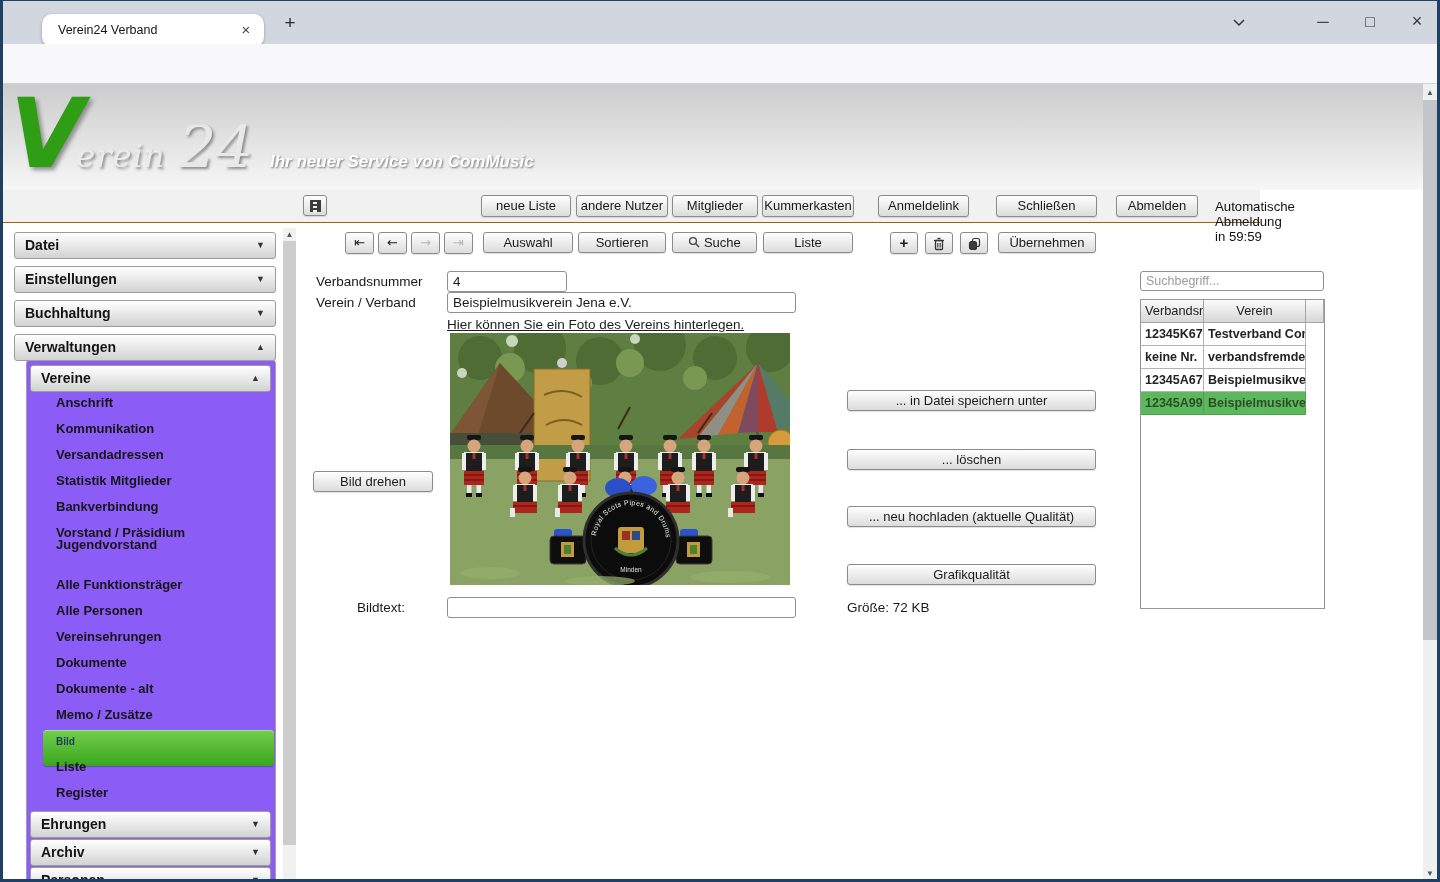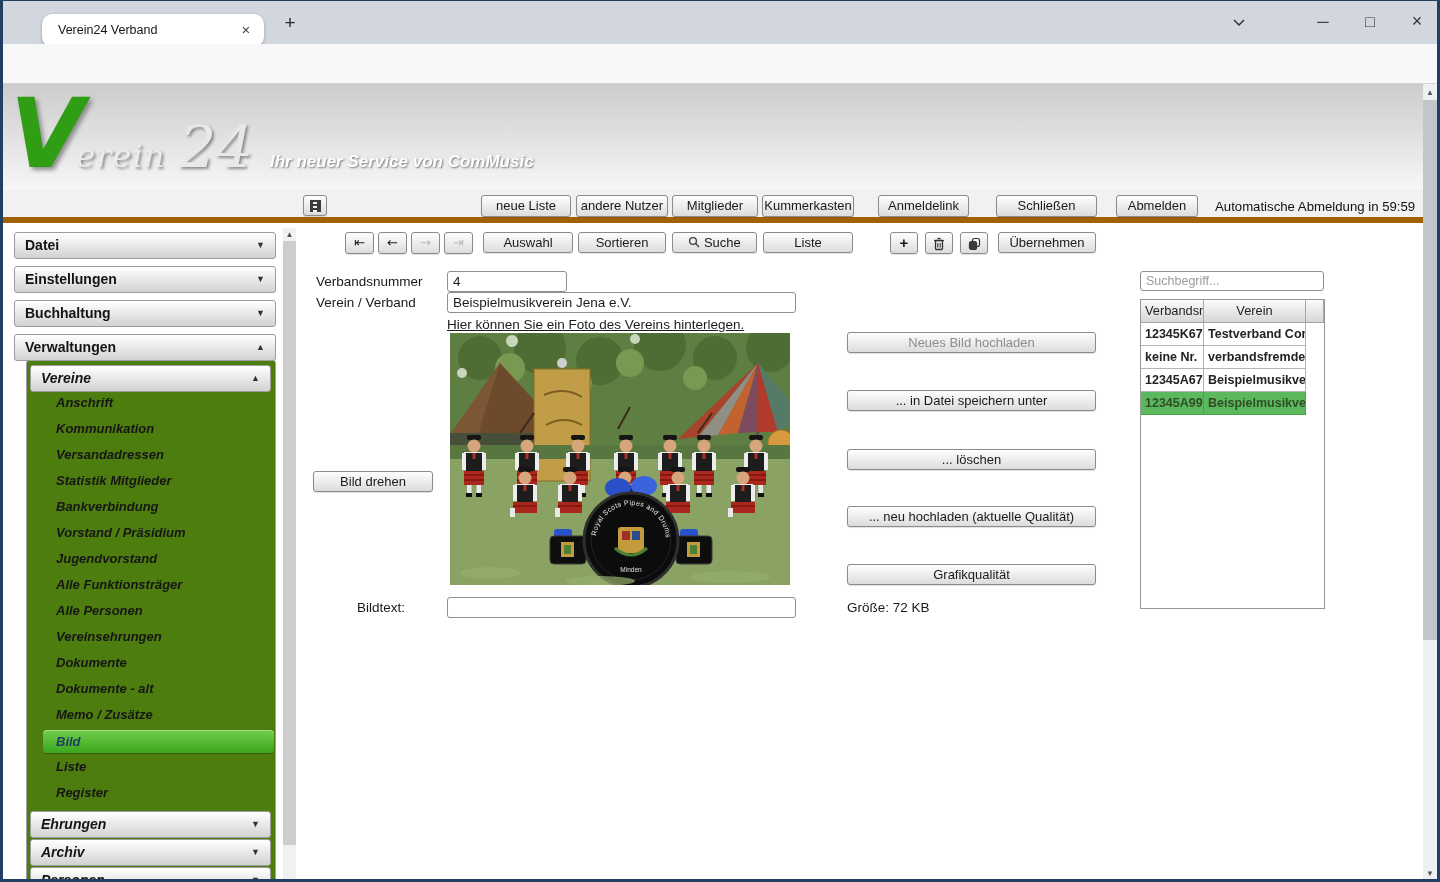--- a/index.html
+++ b/index.html
@@ -38,21 +38,21 @@
     background:linear-gradient(#cccccc,#e3e3e3 55%,#f7f7f7); }
   #logo { left:10px; top:0; height:104px; display:flex; align-items:baseline; }
   .logo-v { font-family:"DejaVu Sans",sans-serif; font-weight:bold; font-style:italic; font-size:96px;
     line-height:100px; color:#2f9e14; text-shadow:3px 3px 4px #8f8f8f; }
   .logo-script { font-family:"DejaVu Serif",serif; font-style:italic; font-size:32px; color:#ececec;
     text-shadow:2px 2px 3px #8a8a8a; margin-left:-8px; letter-spacing:1px; }
   .logo-num { font-family:"DejaVu Serif",serif; font-style:italic; font-size:58px; color:#e8e8e8;
     text-shadow:2px 2px 3px #8a8a8a; margin-left:14px; }
   #slogan { left:270px; top:68px; font-size:17px; font-weight:bold; font-style:italic; color:#fff;
     text-shadow:1px 1px 2px rgba(110,110,110,.9); }
-  #toolbar1 { left:0; top:106px; width:1440px; height:33px; background:#f1f1f1; border-bottom:6px solid #a16207; }
+  #toolbar1 { left:0; top:106px; width:1260px; height:33px; background:#f1f1f1; border-bottom:1px solid #a16207; }
 
   .btn { background:linear-gradient(#fefefe,#dcdcdc); border:1px solid #8b8b8b; border-radius:3px;
     font-size:13px; color:#1a1a1a; text-align:center; box-shadow:0 1px 1px rgba(0,0,0,.12); }
   .t1btn { position:absolute; top:5px; height:22px; line-height:20px; }
   #autologout { position:absolute; left:1215px; top:9px; font-size:13.2px; color:#111; }
   .menu-tgl { position:absolute; left:303px; top:5px; width:24px; height:21px; }
   .menu-tgl .mi { position:absolute; left:6px; top:4px; width:11px; height:12px; background:#3c3c3c;
     border-left:3px solid #3c3c3c;
     background-image:repeating-linear-gradient(#3c3c3c 0 2px,#f0f0f0 2px 4px); background-size:4px 100%;
     background-repeat:no-repeat; }
@@ -85,26 +85,26 @@
   .td { height:23px; line-height:22px; border-right:1px solid #b3b3b3; border-bottom:1px solid #b3b3b3;
     padding:0 4px; font-size:12.5px; font-weight:600; color:#222; white-space:nowrap; overflow:hidden;
     background:#fff; }
   .sel .td { background:#5cb85c; border-color:#4aa34a; color:#2f4d27; }
 
   
   .hdr { height:27px; line-height:25px; background:linear-gradient(#ffffff,#d2d2d2);
     border:1px solid #9c9c9c; border-radius:3px; font-weight:bold; font-size:14px; color:#141414;
     padding:0 10px; }
   .hdr .chev { float:right; font-size:9px; color:#333; line-height:25px; }
-  #vpanel { left:26px; top:276px; width:250px; height:522px; background:#4d7c0f;
-    border:1px solid #a0a0a0; border-radius:3px; overflow:hidden;font-style:italic; }
+  #vpanel { left:26px; top:276px; width:250px; height:522px; background:#8b5cf6;
+    border:1px solid #a0a0a0; border-radius:3px; overflow:hidden; }
   .sub { position:absolute; left:29px; font-weight:bold; font-size:13px; color:#161616; height:22px; }
-  .sub-sel { position:absolute; left:16px; top:369px; width:231px; height:23px; line-height:23px;
+  .sub-sel { position:absolute; left:16px; top:369px; width:231px; height:36px; line-height:23px;
     padding-left:13px; border-radius:4px; background:linear-gradient(#72ce4d,#3aa61d);
-    color:#1c3e5c; font-weight:bold; font-size:13px; box-shadow:inset 0 1px 0 rgba(255,255,255,.35),0 1px 1px rgba(0,0,0,.25); }
+    color:#1c3e5c; font-weight:bold; font-size:10px; box-shadow:inset 0 1px 0 rgba(255,255,255,.35),0 1px 1px rgba(0,0,0,.25); }
 
   
   #sbscroll { left:283px; top:144px; width:13px; height:654px; background:#f1f1f1; }
   #sbscroll .thumb { position:absolute; left:0; top:13px; width:13px; height:604px; background:#cdcdcd; }
   #pgscroll { left:1423px; top:0; width:14px; height:798px; background:#eff0f1; }
   #pgscroll .thumb { position:absolute; left:0; top:16px; width:14px; height:540px; background:#c2c5c9; }
   .sarrow { position:absolute; left:0; width:100%; text-align:center; font-size:8px; color:#555; }
 </style>
 </head>
 <body>
@@ -353,21 +353,20 @@
         <ellipse cx="40" cy="240" rx="30" ry="6"></ellipse>
         <ellipse cx="280" cy="244" rx="40" ry="6"></ellipse>
         <ellipse cx="150" cy="248" rx="35" ry="5"></ellipse>
       </g>
   </svg>
 
   <div class="btn abs" style="left:313px;top:387px;width:120px;height:21px;line-height:19px">Bild drehen</div>
   <div class="flabel" style="left:357px;top:516px">Bildtext:</div>
   <input class="txtin" style="left: 447px; top: 513px; width: 349px;" value="">
 
-  <div class="btn rbtn dim" style="top:248px">Neues Bild hochladen</div>
   <div class="btn rbtn" style="top:306px">... in Datei speichern unter</div>
   <div class="btn rbtn" style="top:365px">... löschen</div>
   <div class="btn rbtn" style="top:422px">... neu hochladen (aktuelle Qualität)</div>
   <div class="btn rbtn" style="top:480px">Grafikqualität</div>
   <div class="flabel" style="left:847px;top:516px">Größe: 72 KB</div>
 
   <input id="srchin" class="txtin abs" placeholder="Suchbegriff..." style="">
   <div id="stable" class="abs">
     <div class="thead">
       <div class="th">Verbandsnr</div>
@@ -398,21 +397,21 @@
   <div class="hdr abs" style="left:14px;top:250px;width:262px"><span>Verwaltungen</span><span class="chev">▲</span></div>
 
   <div id="vpanel" class="abs">
     <div class="hdr" style="position:absolute;left:3px;top:4px;width:241px"><span>Vereine</span><span class="chev">▲</span></div>
     <div class="sub" style="top:34px">Anschrift</div>
     <div class="sub" style="top:60px">Kommunikation</div>
     <div class="sub" style="top:86px">Versandadressen</div>
     <div class="sub" style="top:112px">Statistik Mitglieder</div>
     <div class="sub" style="top:138px">Bankverbindung</div>
     <div class="sub" style="top:164px">Vorstand / Präsidium</div>
-    <div class="sub" style="top:190px">Jugendvorstand</div>
+    <div class="sub" style="top:176px">Jugendvorstand</div>
     <div class="sub" style="top:216px">Alle Funktionsträger</div>
     <div class="sub" style="top:242px">Alle Personen</div>
     <div class="sub" style="top:268px">Vereinsehrungen</div>
     <div class="sub" style="top:294px">Dokumente</div>
     <div class="sub" style="top:320px">Dokumente - alt</div>
     <div class="sub" style="top:346px">Memo / Zusätze</div>
     <div class="sub-sel">Bild</div>
     <div class="sub" style="top:398px">Liste</div>
     <div class="sub" style="top:424px">Register</div>
     <div class="hdr" style="position:absolute;left:3px;top:450px;width:241px"><span>Ehrungen</span><span class="chev">▼</span></div>

